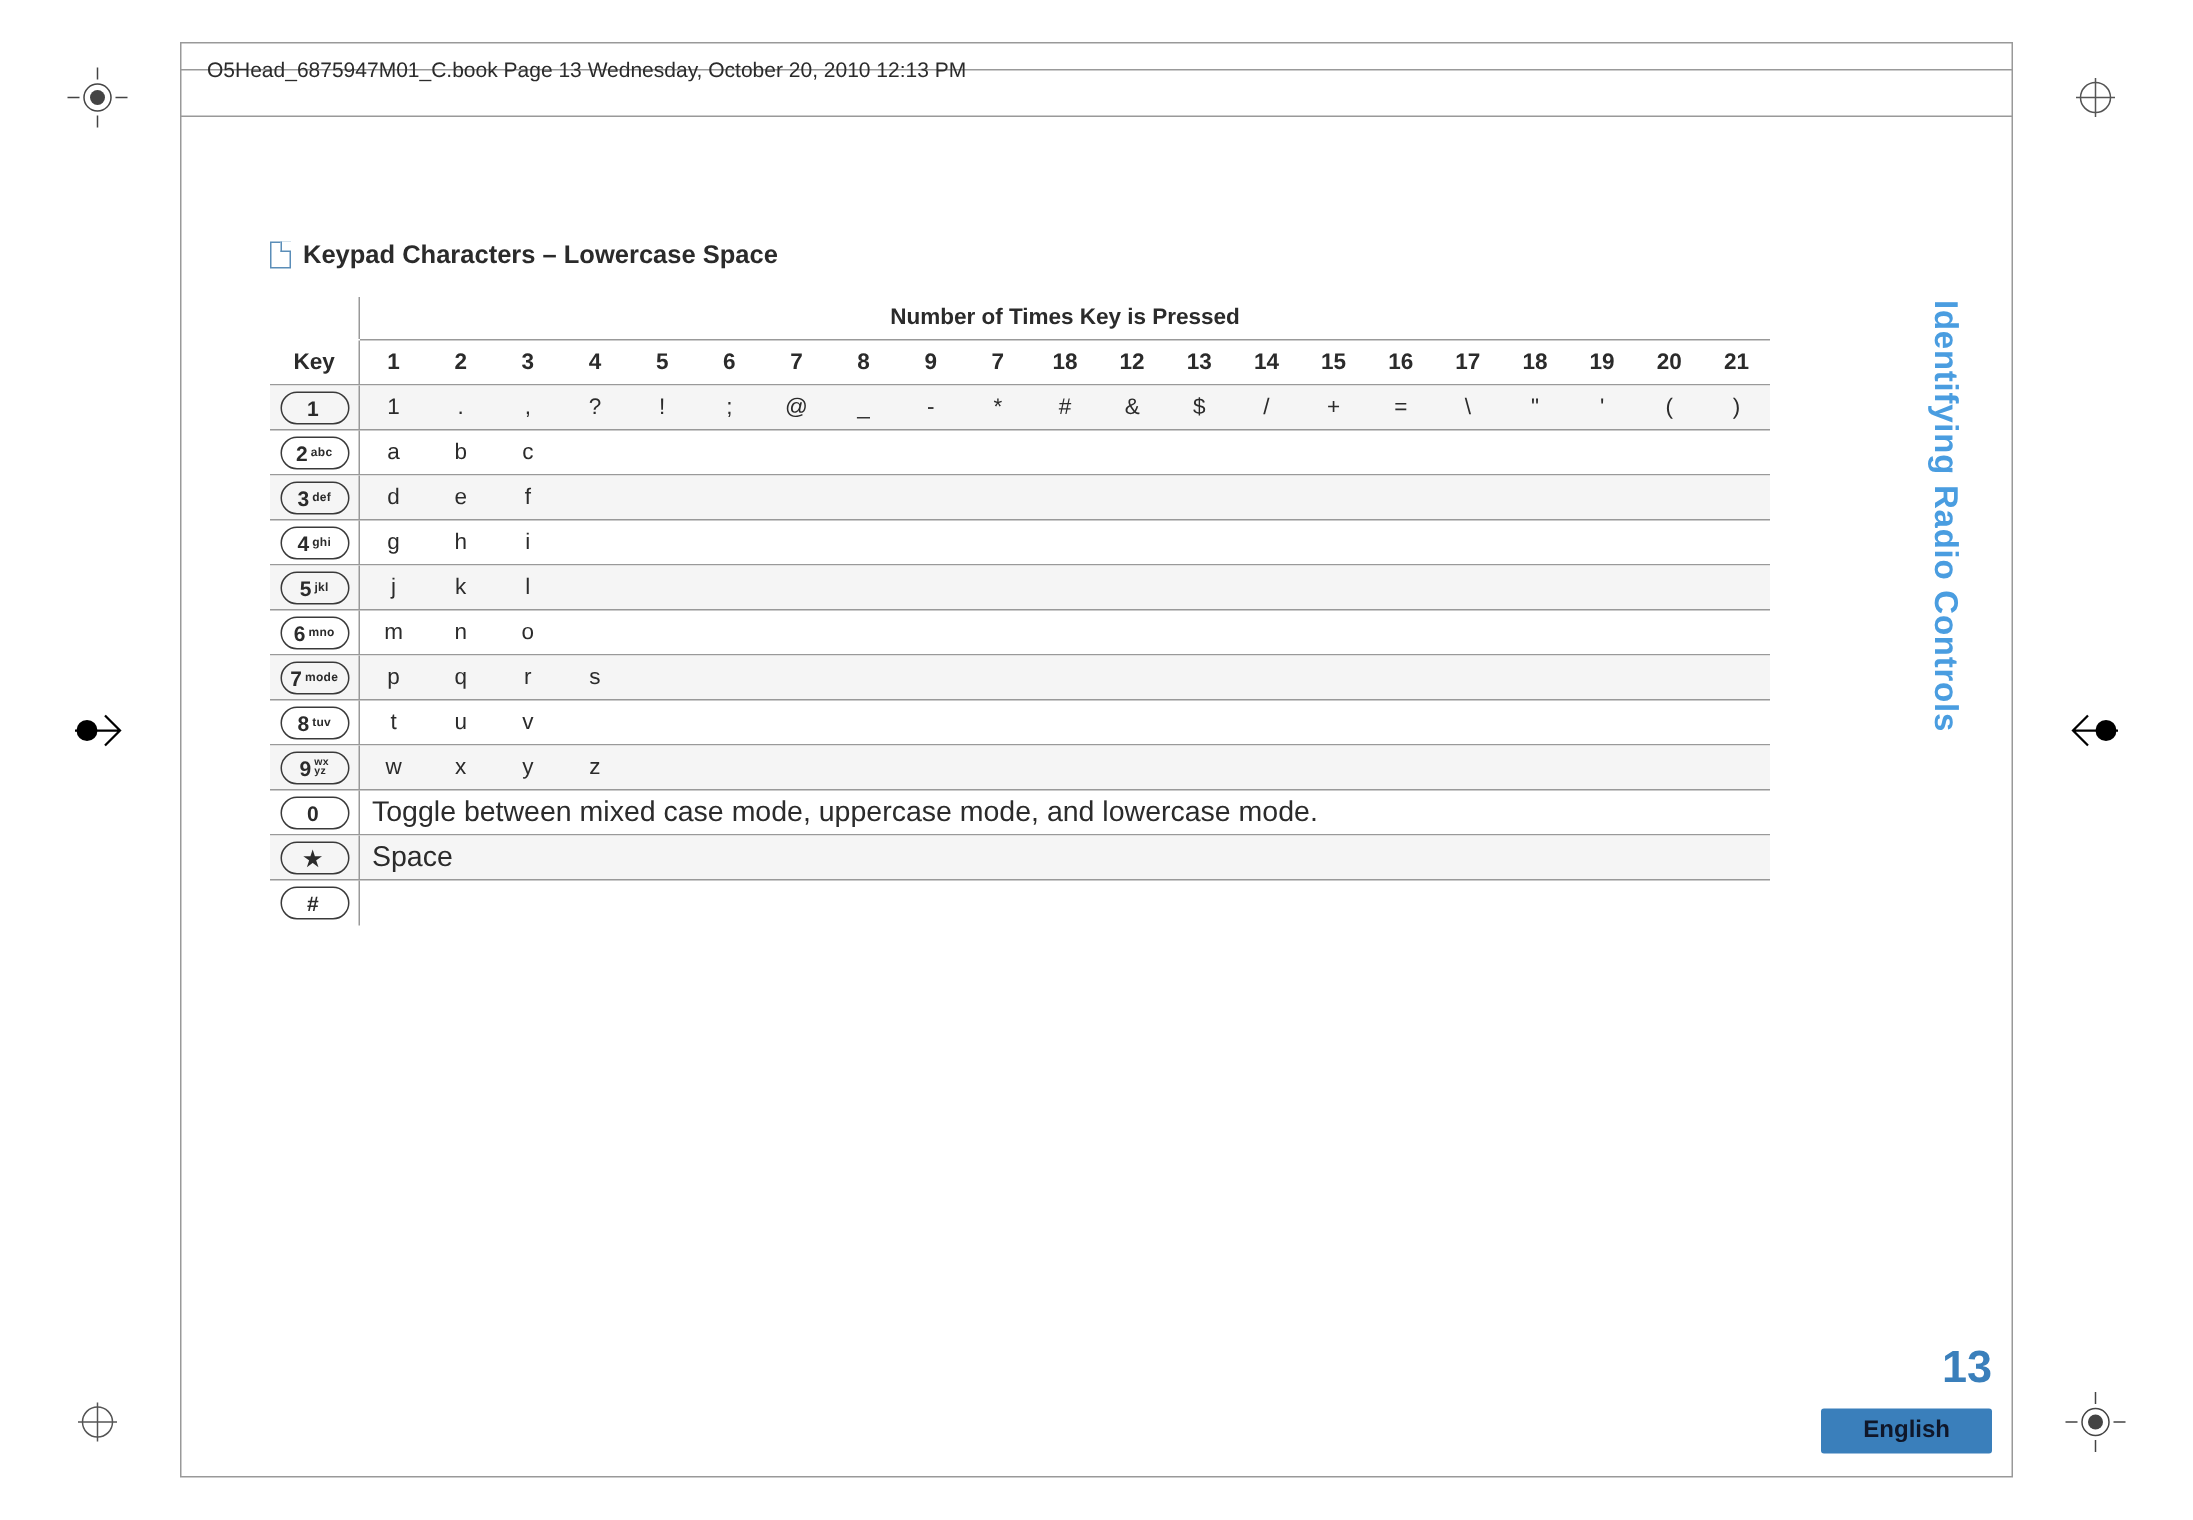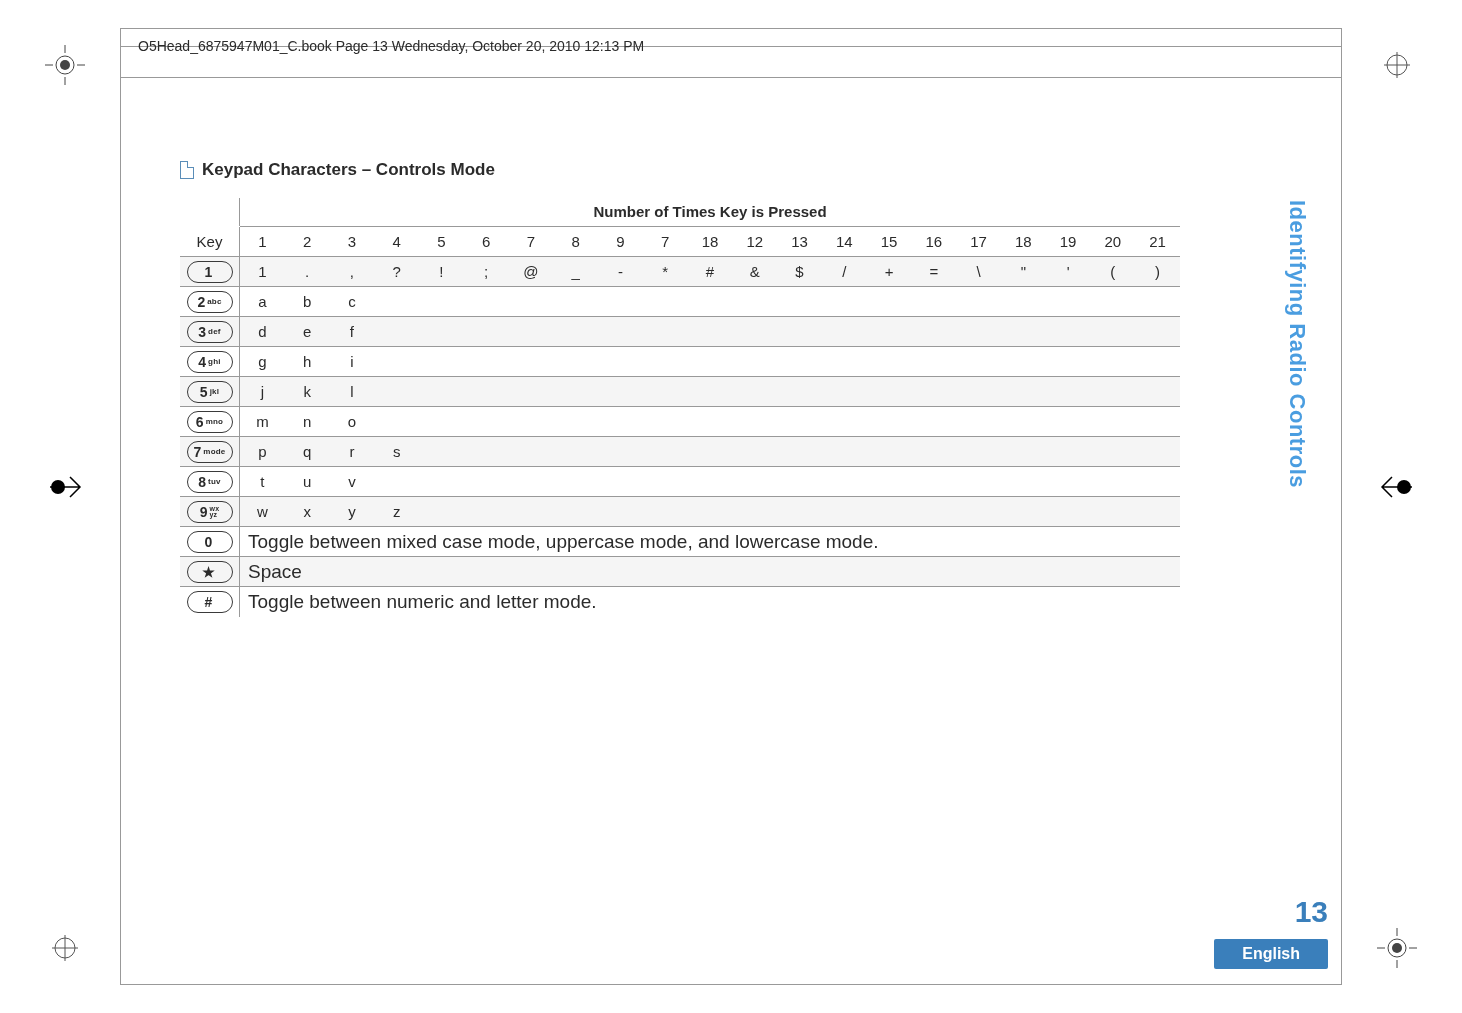--- a/index.html
+++ b/index.html
@@ -113,21 +113,21 @@
   
   .row {
     display: grid;
     grid-template-columns: 60px repeat(21, 1fr);
     align-items: center;
     height: 30px;
     border-bottom: 1px solid var(--rule);
     font-size: 15px;
   }
   .row.header-row {
-    font-weight: normal;
+    font-weight: bold;
   }
   .row .keycell {
     border-right: 1px solid var(--rule);
     height: 100%;
     display: flex;
     align-items: center;
     justify-content: center;
   }
   .row .cell {
     text-align: center;
@@ -186,21 +186,21 @@
   .page-num {
     color: var(--accent);
     font-weight: bold;
     font-size: 30px;
   }
   .footer-lang {
     position: absolute;
     right: 134px;
     bottom: 44px;
     background: var(--accent);
-    color: #ffffff;
+    color: #0f172a;
     padding: 6px 28px;
     font-size: 16px;
     font-weight: bold;
     border-radius: 2px;
   }
   
 </style>
 </head>
 <body>
 
@@ -243,21 +243,21 @@
     </svg>
 </div>
 
 <div class="page-frame"></div>
 <div class="page-frame-header"></div>
 <div class="header-caption">O5Head_6875947M01_C.book  Page 13  Wednesday, October 20, 2010  12:13 PM</div>
 
 <div class="content">
   <div class="section-title-row">
     <span class="doc-icon"></span>
-    <span class="section-title">Keypad Characters – Controls Mode</span>
+    <span class="section-title">Keypad Characters – Lowercase Space</span>
   </div>
 
   <div class="table-wrap">
     <div class="super-header">
       <div class="left"></div>
       <div class="right">Number of Times Key is Pressed</div>
     </div>
 
     <div class="row header-row">
       <div class="keycell">Key</div>
@@ -562,21 +562,20 @@
             </span>
           </div>
        <div class="spanbody">Space</div>
      </div>
         <div class="row span " style="border-bottom:none">
        <div class="keycell">
             <span class="loz ">
               <span class="main">#</span>
             </span>
           </div>
-       <div class="spanbody">Toggle between numeric and letter mode.</div>
      </div>
       </div>
   </div>
 </div>
 
 <div class="sidebar">
   <span class="vtext">Identifying Radio Controls</span>
 </div>
 
 <div class="page-badge">

